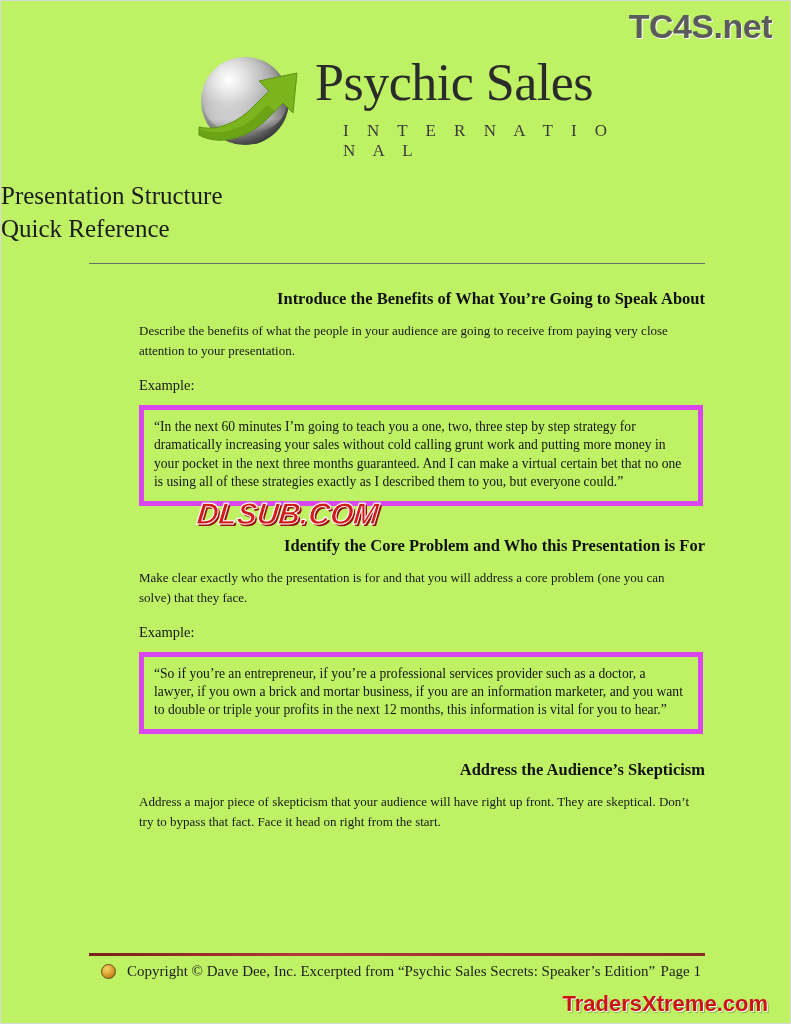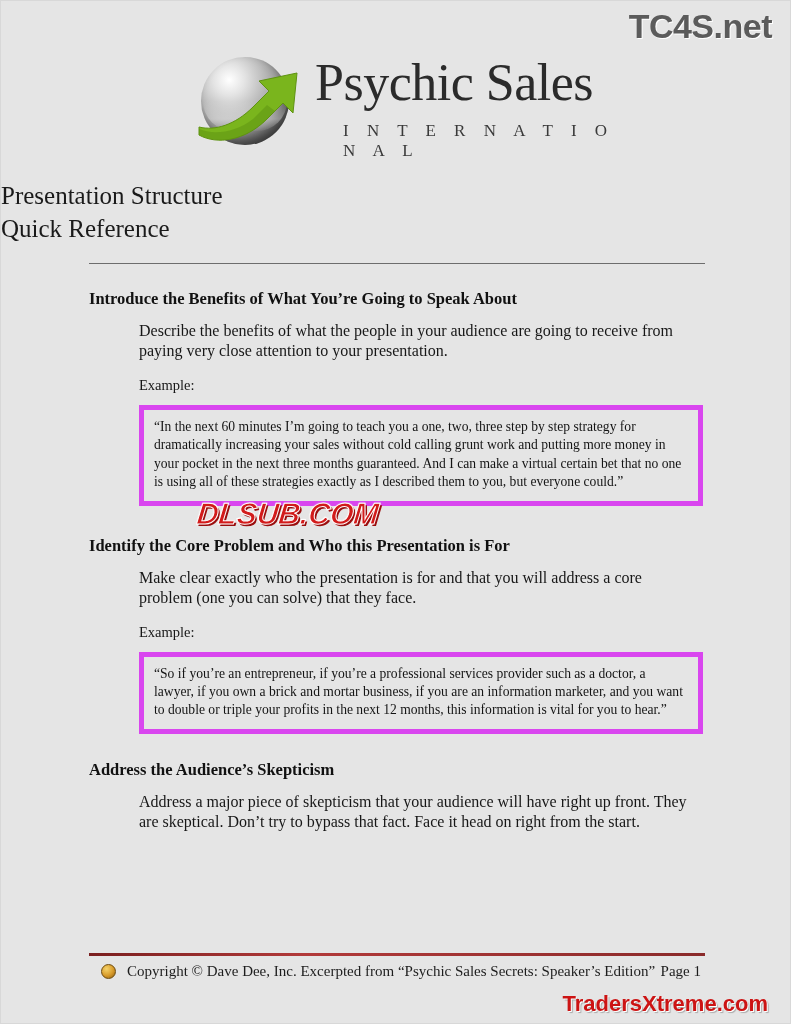--- a/index.html
+++ b/index.html
@@ -13,21 +13,21 @@
     font-family: "Liberation Serif", serif;
     color: #000000;
     position: relative;
     overflow: hidden;
   }
   .page {
     position: absolute;
     left: 0; top: 0;
     width: 791px;
     height: 1024px;
-    background: #e5e5e5;
+    background: #bef264;
     box-sizing: border-box;
     border: 1px solid #d8d8d8;
   }
 
   
   .tc4s {
     position: absolute;
     right: 18px;
     top: 6px;
     font-family: "Liberation Sans", sans-serif;
@@ -126,23 +126,24 @@
     left: 88px;
     top: 288px;
     width: 616px;
   }
   .section { margin-bottom: 0; }
   .sec-head {
     font-size: 16.5px;
     font-weight: bold;
     color: #111111;
     margin: 0 0 12px 0;
+    text-align: right;
   }
   .body-text {
-    font-size: 16px;
+    font-size: 13px;
     line-height: 20px;
     color: #171717;
     margin: 12px 0 14px 0;
     padding-left: 50px;
     padding-right: 6px;
     font-family: Liberation Serif, serif;
   }
   .example-label {
     font-size: 14.5px;
     line-height: 20px;

